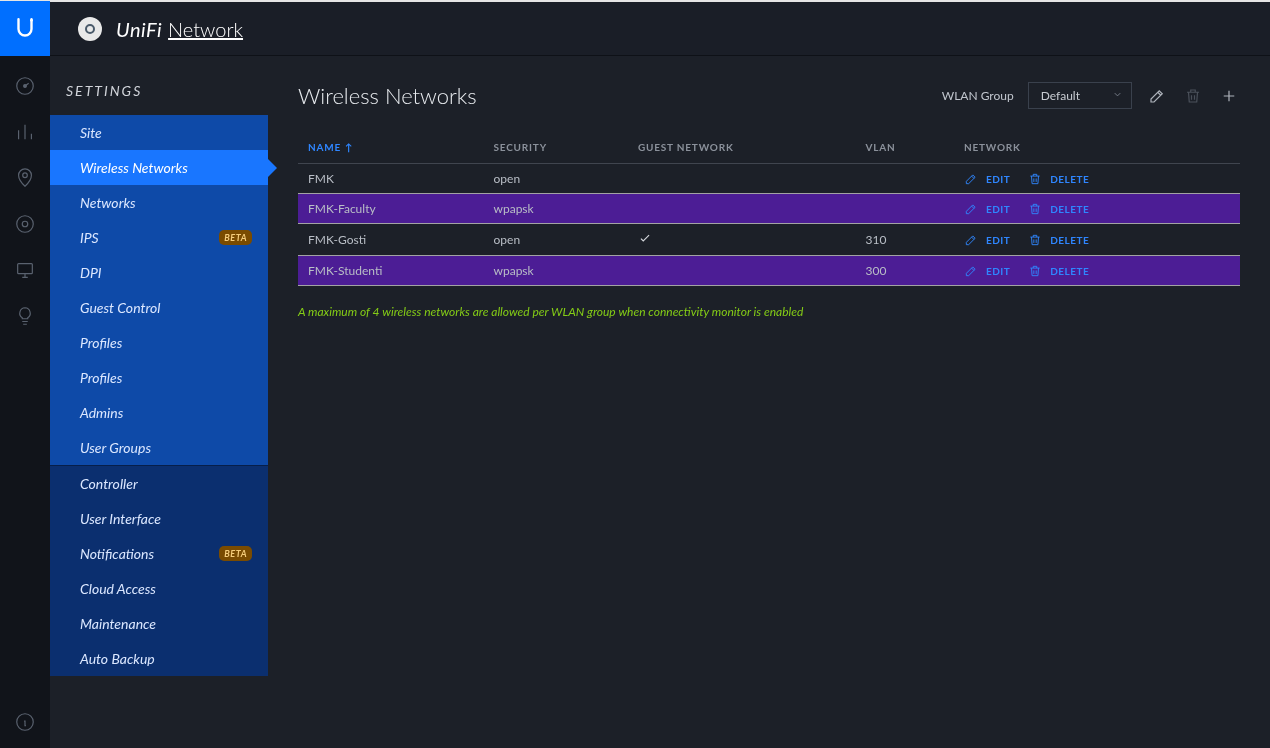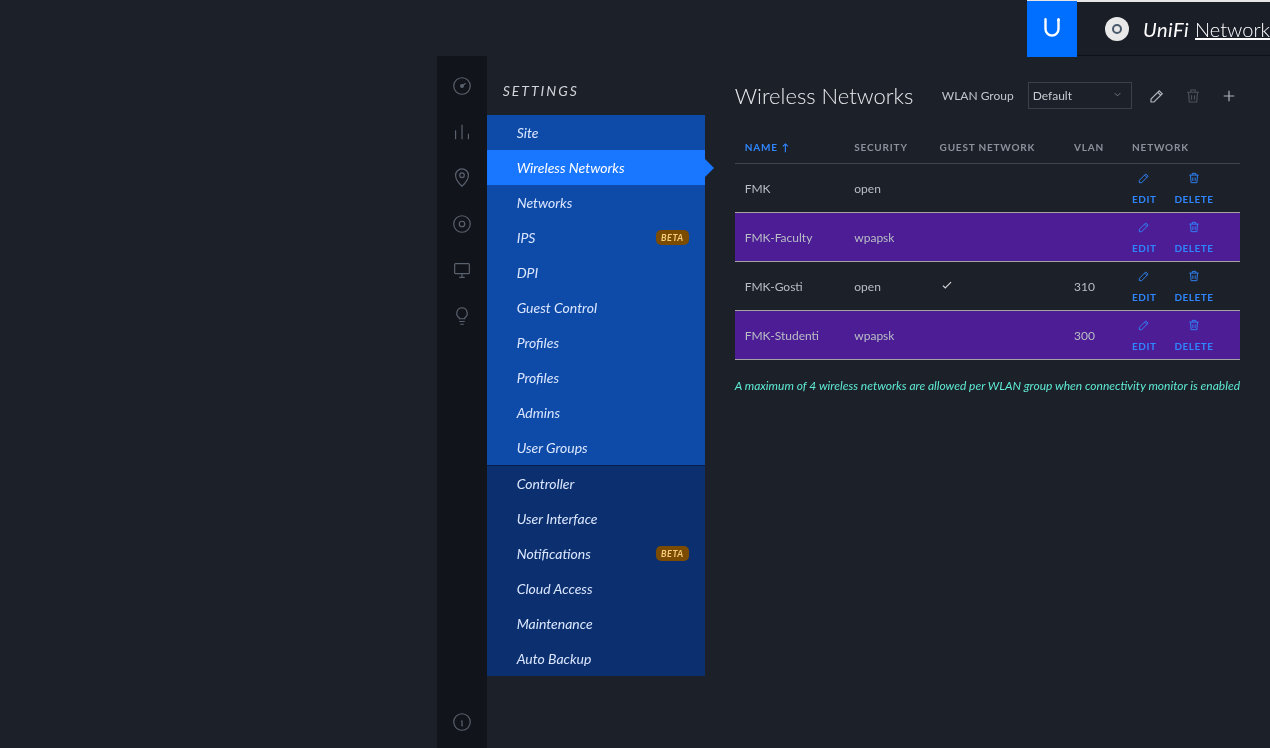--- a/index.html
+++ b/index.html
@@ -9,21 +9,20 @@
     background: #1c2028;
     color: #c5c9d0;
     font-size: 13px;
     overflow: hidden;
   }
   .app {
     display: flex;
     flex-direction: column;
     height: 748px;
     width: 1270px;
-    align-items: flex-end;
   }
   
   .topbar {
     height: 56px;
     background: #1a1e27;
     border-bottom: 1px solid #0e1117;
     display: flex;
     align-items: center;
     border-top: 2px solid #e5e5e5;
   }
@@ -146,23 +145,23 @@
     margin-bottom: 22px;
   }
   .page-title {
     color: #e8ebef;
     font-size: 22px;
     font-weight: 300;
   }
   .header-spacer { flex: 1; }
   .wlan-label { color: #c0c5cd; font-size: 12px; }
   .select {
-    display: flex; align-items: center; gap: 40px;
+    display: flex; align-items: center; gap: 32px;
     border: 1px solid #3a414d;
-    padding: 5px 8px 5px 4px;
+    padding: 5px 8px 5px 12px;
     color: #c7cbd1;
     font-size: 12px;
     cursor: pointer;
     background: #1c2028;
   }
   .select .chev { color: #7a818c; }
   .icon-btn {
     width: 22px; height: 22px;
     color: #aeb3bb;
     display: flex; align-items: center; justify-content: center;
@@ -200,27 +199,26 @@
   .actions-cell {
     display: flex; gap: 18px; align-items: center;
   }
   .action-link {
     color: #2f86ff;
     font-size: 10px;
     font-weight: 700;
     letter-spacing: 0.5px;
     display: flex; align-items: center; gap: 8px;
     cursor: pointer;
-    flex-direction: column;
   }
   .action-link svg { width: 14px; height: 14px; stroke: currentColor; fill: none; stroke-width: 1.6; }
 
   .foot-note {
     font-style: italic;
-    color: #5eead4;
+    color: #84cc16;
     font-size: 12px;
     margin-top: 18px;
   }
 </style>
 </head>
 <body>
 
 <div class="app">
 
   <div class="topbar">

